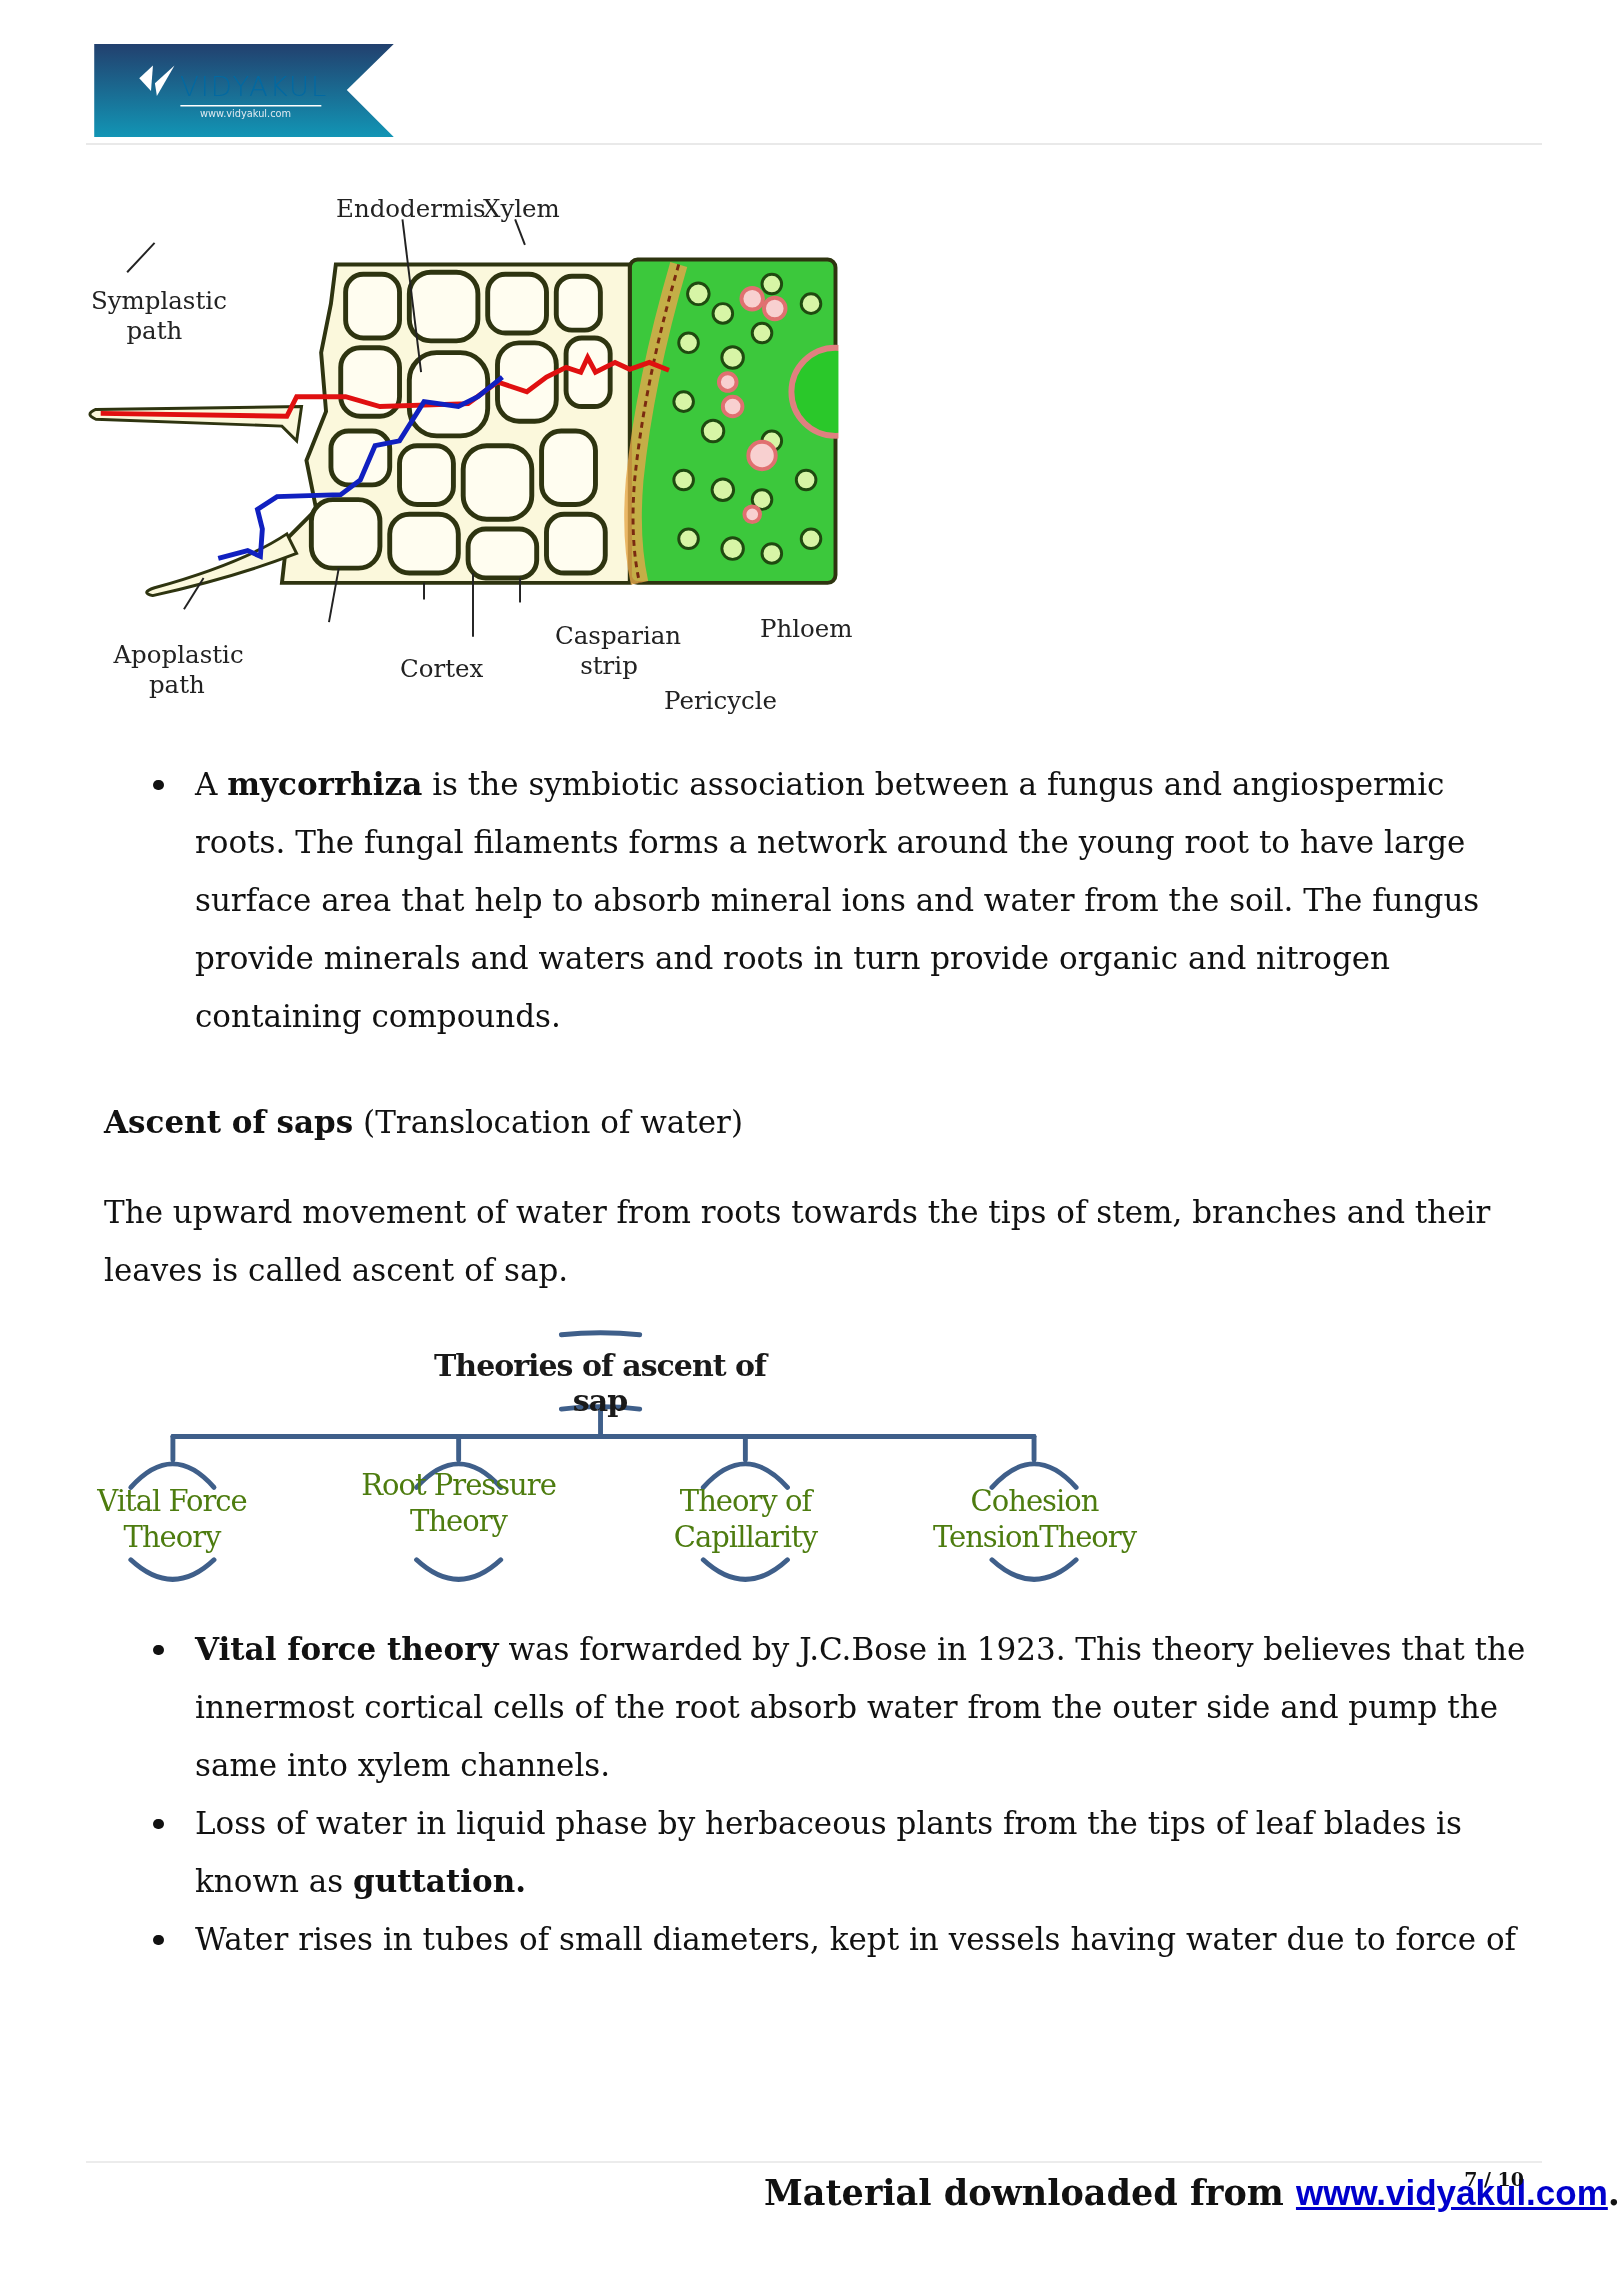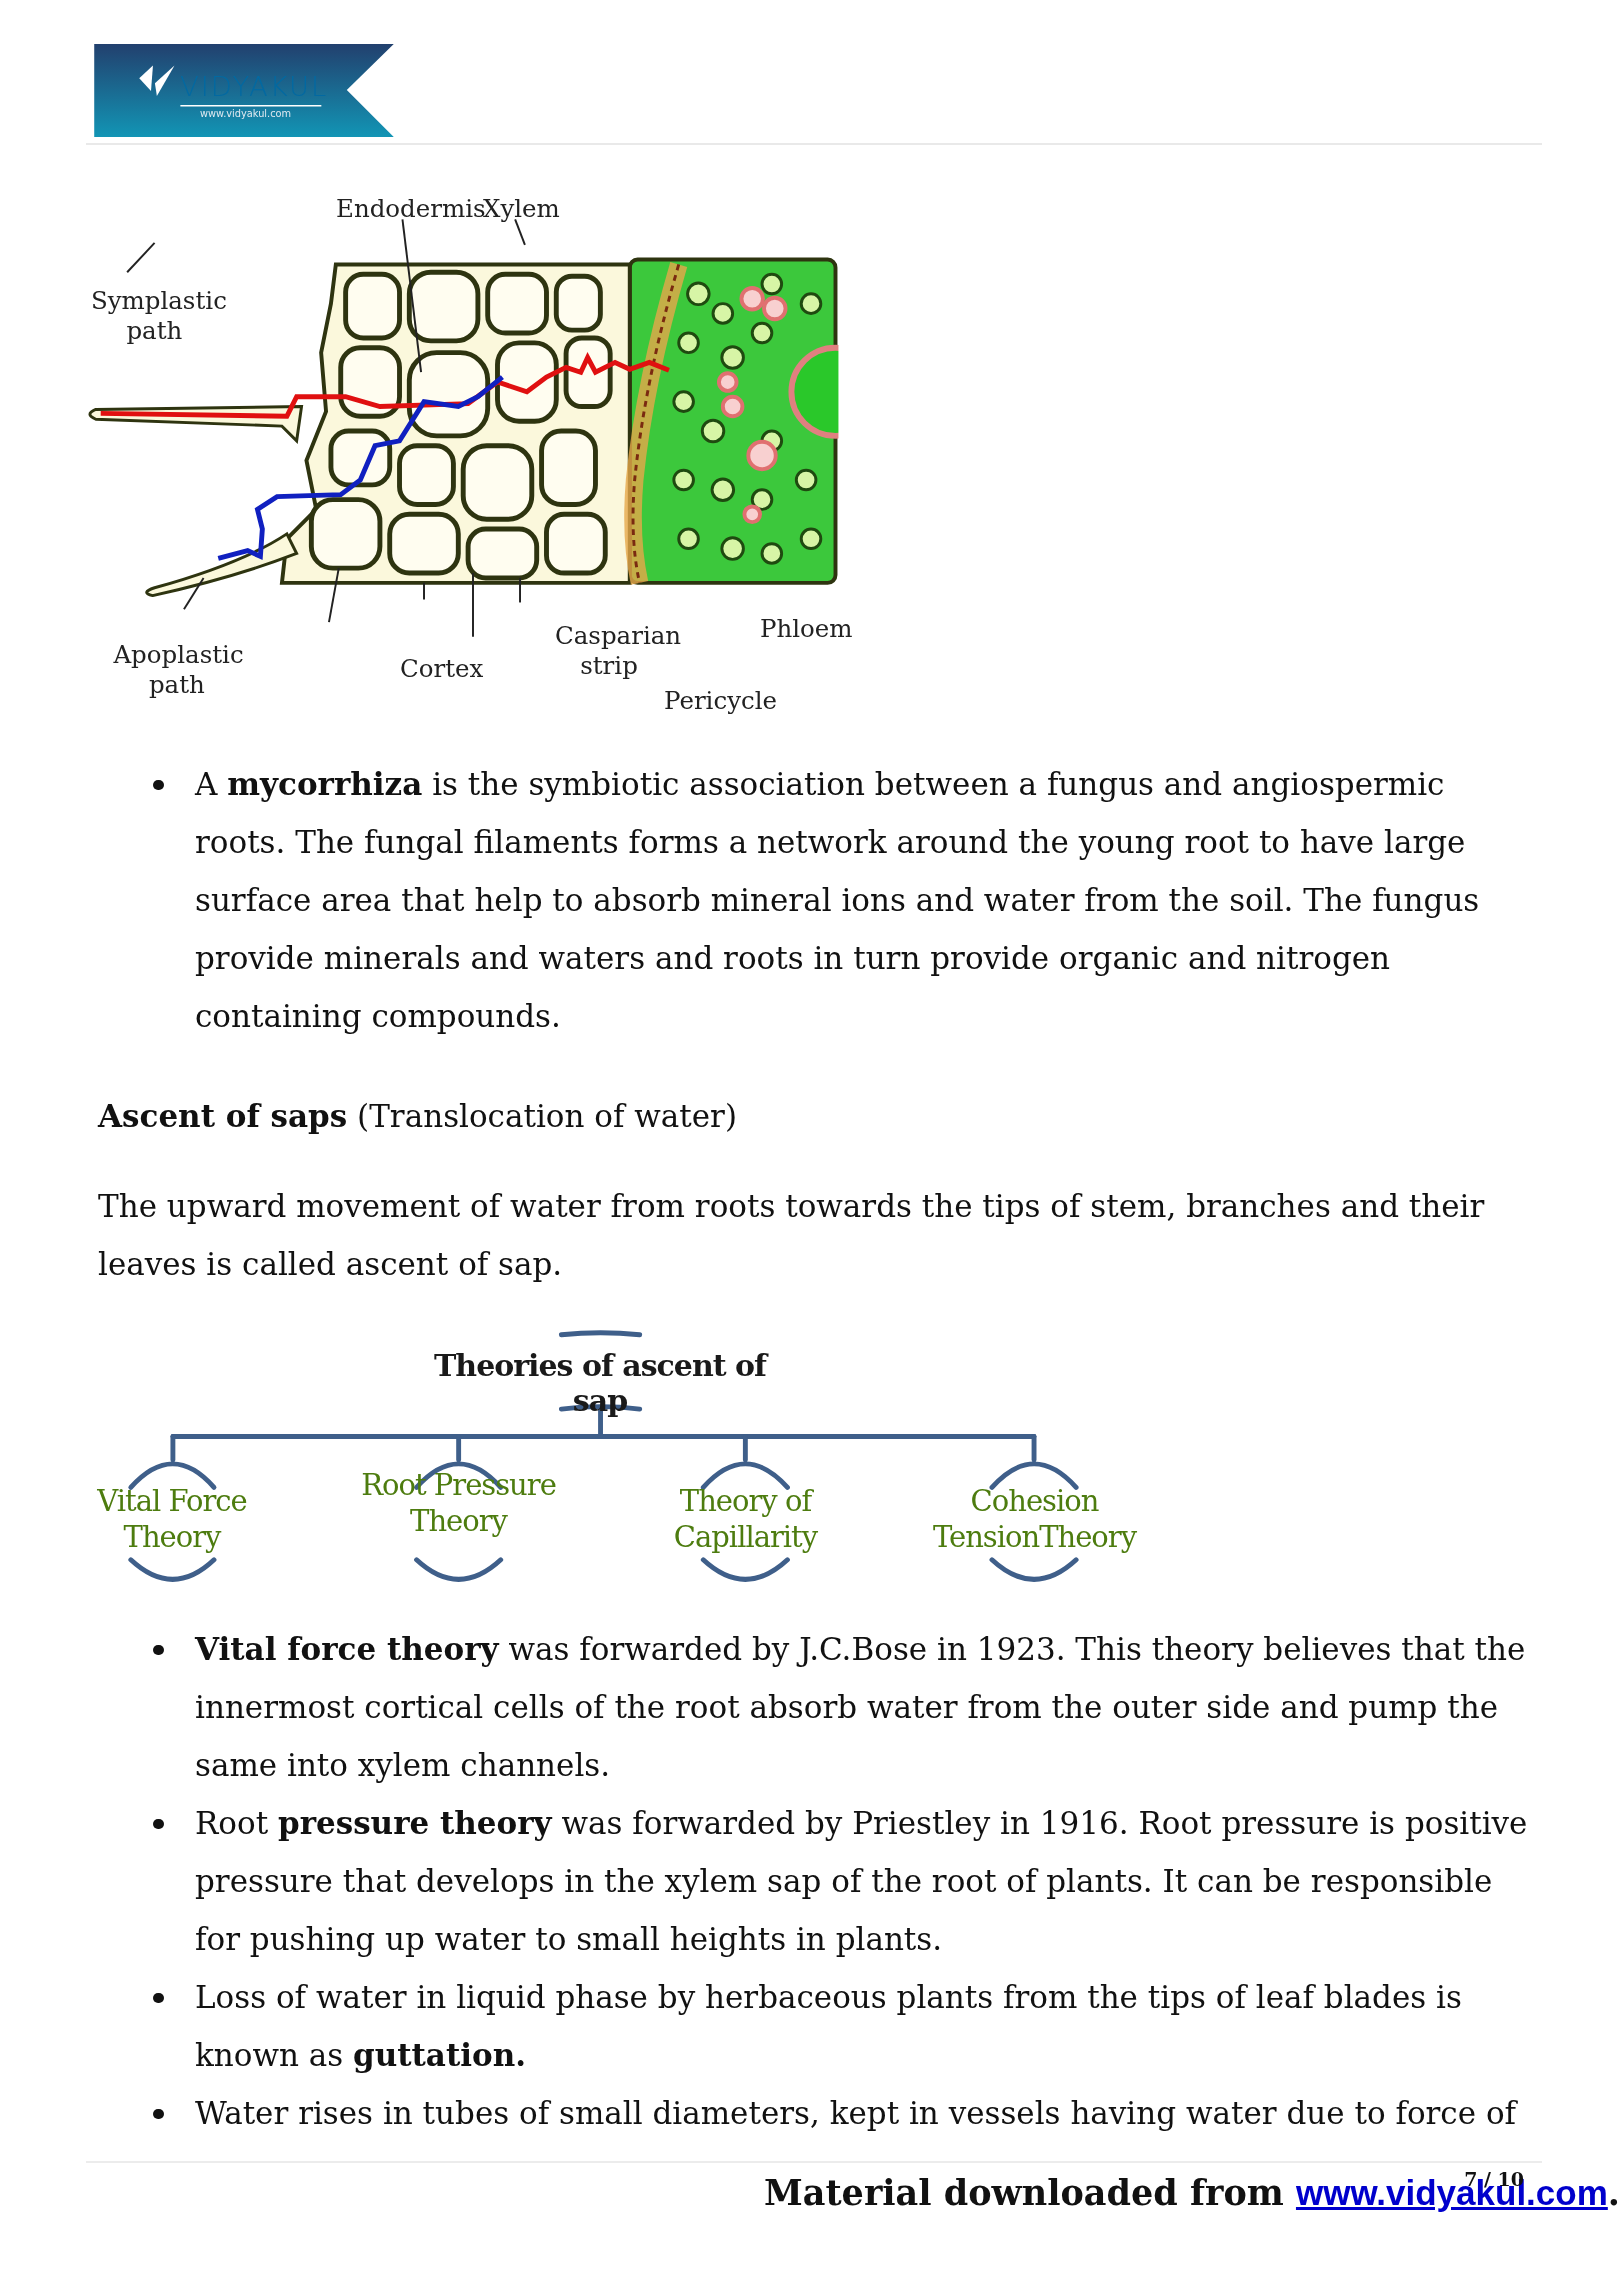--- a/index.html
+++ b/index.html
@@ -6,21 +6,21 @@
   body { width: 1620px; height: 2293px; position: relative; overflow: hidden;
          font-family: "DejaVu Serif", "Liberation Serif", serif; color: #111; }
   .logo { position: absolute; left: 94px; top: 44px; width: 300px; height: 93px; }
   .header-rule { position: absolute; left: 86px; right: 78px; top: 143px; height: 2px; background: #e9e9e9; }
   .root-diagram { position: absolute; left: 86px; top: 186px; width: 774px; height: 539px; }
   .lbl { position: absolute; font-family: "DejaVu Serif", serif; font-size: 24.5px; color: #222; text-align: center; line-height: 30px; }
   .body-text { position: absolute; left: 86px; width: 1451px; font-size: 31px; line-height: 58px; }
   .bullets { list-style: none; margin: 0; padding: 0; }
   .bullets li { position: relative; padding-left: 109px; }
   .bullets li::before { content: ""; position: absolute; left: 67px; top: 24.5px; width: 10.8px; height: 10.8px; border-radius: 50%; background: #111; }
-  .para { margin: 12px; }
+  .para { margin: 18px; }
   b { font-weight: bold; }
   .flow { position: absolute; left: 86px; top: 1323px; width: 1078px; height: 274px; }
   .flow-title { position: absolute; left: 323px; top: 24.5px; width: 382px; text-align: center; font-size: 30px; font-weight: bold; color: #1a1a1a; font-family: "DejaVu Serif", serif; letter-spacing: -1px; }
   .flow-node { position: absolute; width: 225px; text-align: center; font-size: 29px; line-height: 36px; color: #4d7c0f; font-family: "DejaVu Serif", serif; letter-spacing: -1px; }
   .footer-rule { position: absolute; left: 86px; right: 78px; top: 2161px; height: 2px; background: #ececec; }
   .footer-text { position: absolute; left: 0; width: 1620px; top: 2172px; text-align: right; font-size: 35px; font-weight: bold; }
   .footer-text a { color: #0000cc; text-decoration: underline; font-family: "Liberation Sans", sans-serif; font-weight: bold; }
   .page-num { position: absolute; right: 96px; top: 2168px; font-size: 19px; font-weight: bold; }
 </style>
 </head>
@@ -189,21 +189,20 @@
     <span>Theory of</span><br><span>Capillarity</span>
   </div>
   <div class="flow-node" style="left:836px;top:160px;">
     <span>Cohesion</span><br><span>TensionTheory</span>
   </div>
 </div>
 
 <div class="body-text" style="top:1620px;">
   <ul class="bullets">
     <li><span></span><b>Vital force theory</b><span> was forwarded by J.C.Bose in 1923. This theory believes that the innermost cortical cells of the root absorb water from the outer side and pump the same into xylem channels.</span></li>
-    <li><span>Root </span><b>pressure theory</b><span> was forwarded by Priestley in 1916. Root pressure is positive pressure that develops in the xylem sap of the root of plants. It can be responsible for pushing up water to small heights in plants.</span></li>
     <li><span>Loss of water in liquid phase by herbaceous plants from the tips of leaf blades is known as </span><b>guttation.</b><span></span></li>
     <li><span>Water rises in tubes of small diameters, kept in vessels having water due to force of</span><b></b><span></span></li>
   </ul>
 </div>
 
 <div class="footer-rule"></div>
 <div class="footer-text">
   <span>Material downloaded from </span><a>www.vidyakul.com</a><span>.</span>
 </div>
 <div class="page-num">

